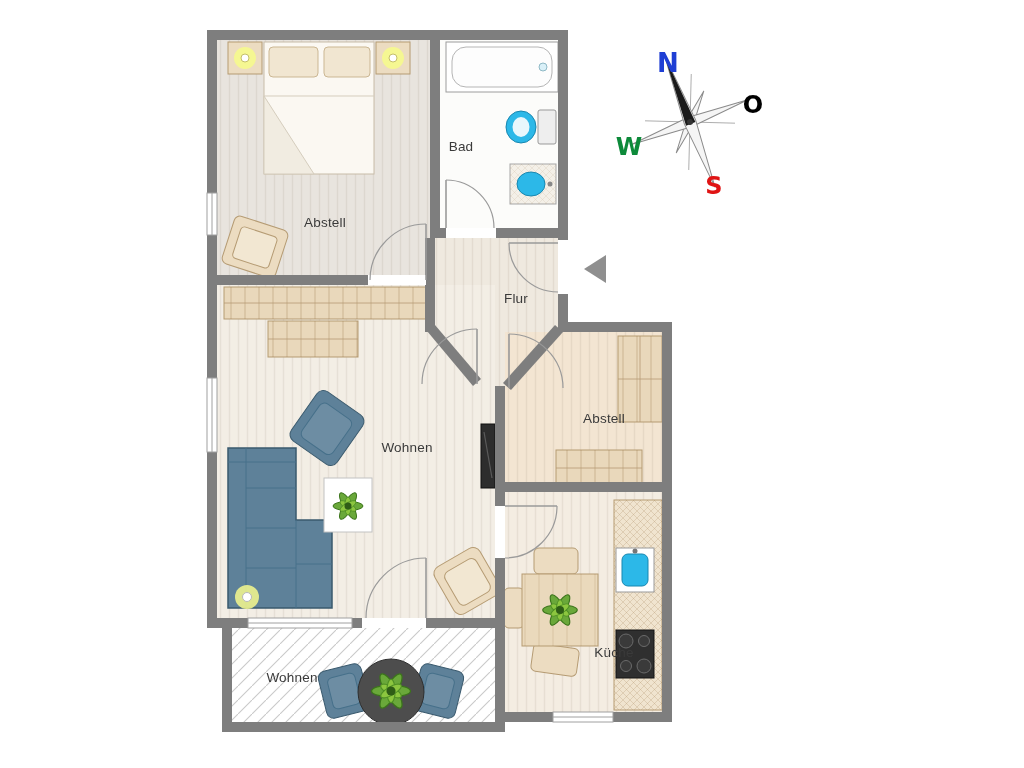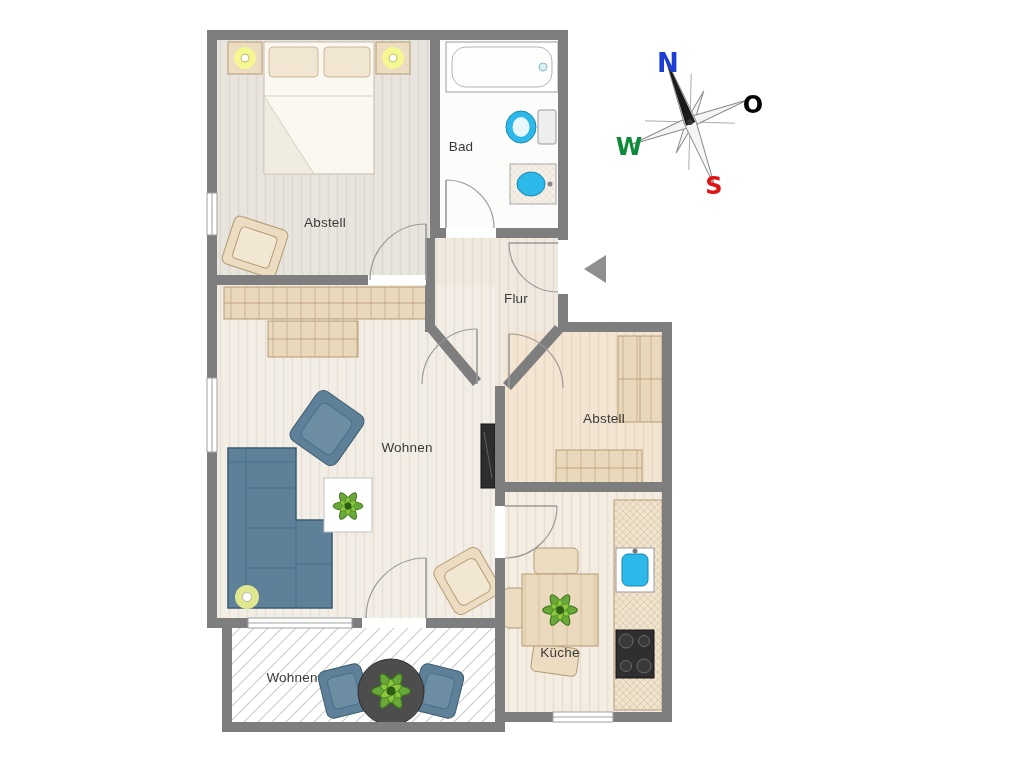--- a/index.html
+++ b/index.html
@@ -301,16 +301,16 @@
     <text x="714" y="186" text-anchor="middle" dominant-baseline="central" font-size="24" class="compass-letter" fill="#e01414">S</text>
     <text x="629" y="147" text-anchor="middle" dominant-baseline="central" font-size="24" class="compass-letter" fill="#0d8a3a">W</text>
   </g>
 </svg>
 
 <div class="room-label" style="left:325px;top:222px">Abstell</div>
 <div class="room-label" style="left:461px;top:146px">Bad</div>
 <div class="room-label" style="left:516px;top:298px">Flur</div>
 <div class="room-label" style="left:604px;top:418px">Abstell</div>
 <div class="room-label" style="left:407px;top:447px">Wohnen</div>
-<div class="room-label" style="left:560px;top:652px">Küche</div>
+<div class="room-label" style="left:614px;top:652px">Küche</div>
 <div class="room-label" style="left:292px;top:677px">Wohnen</div>
 
 </div>
 
 </body></html>

